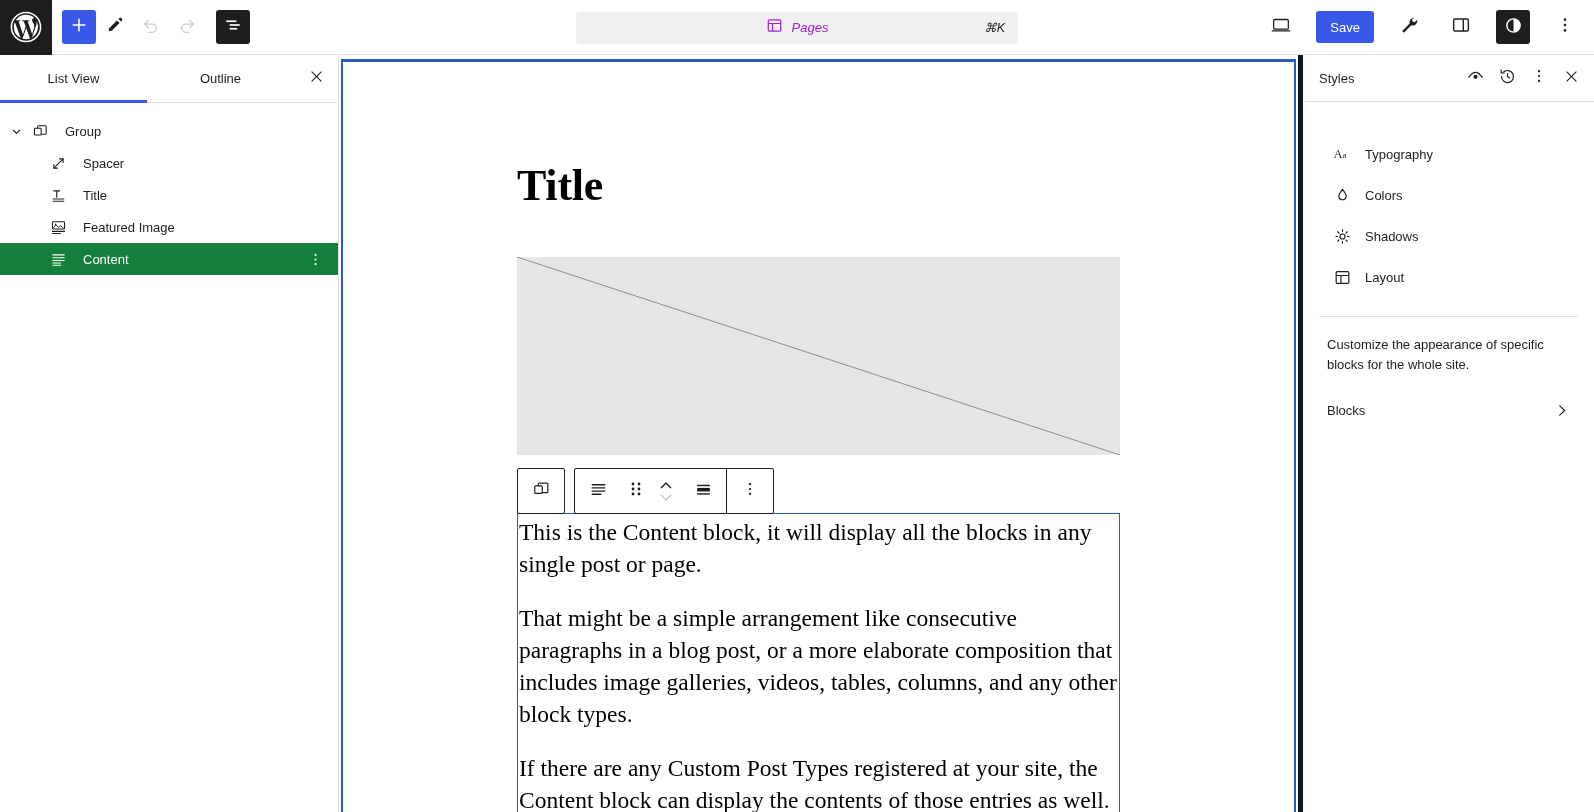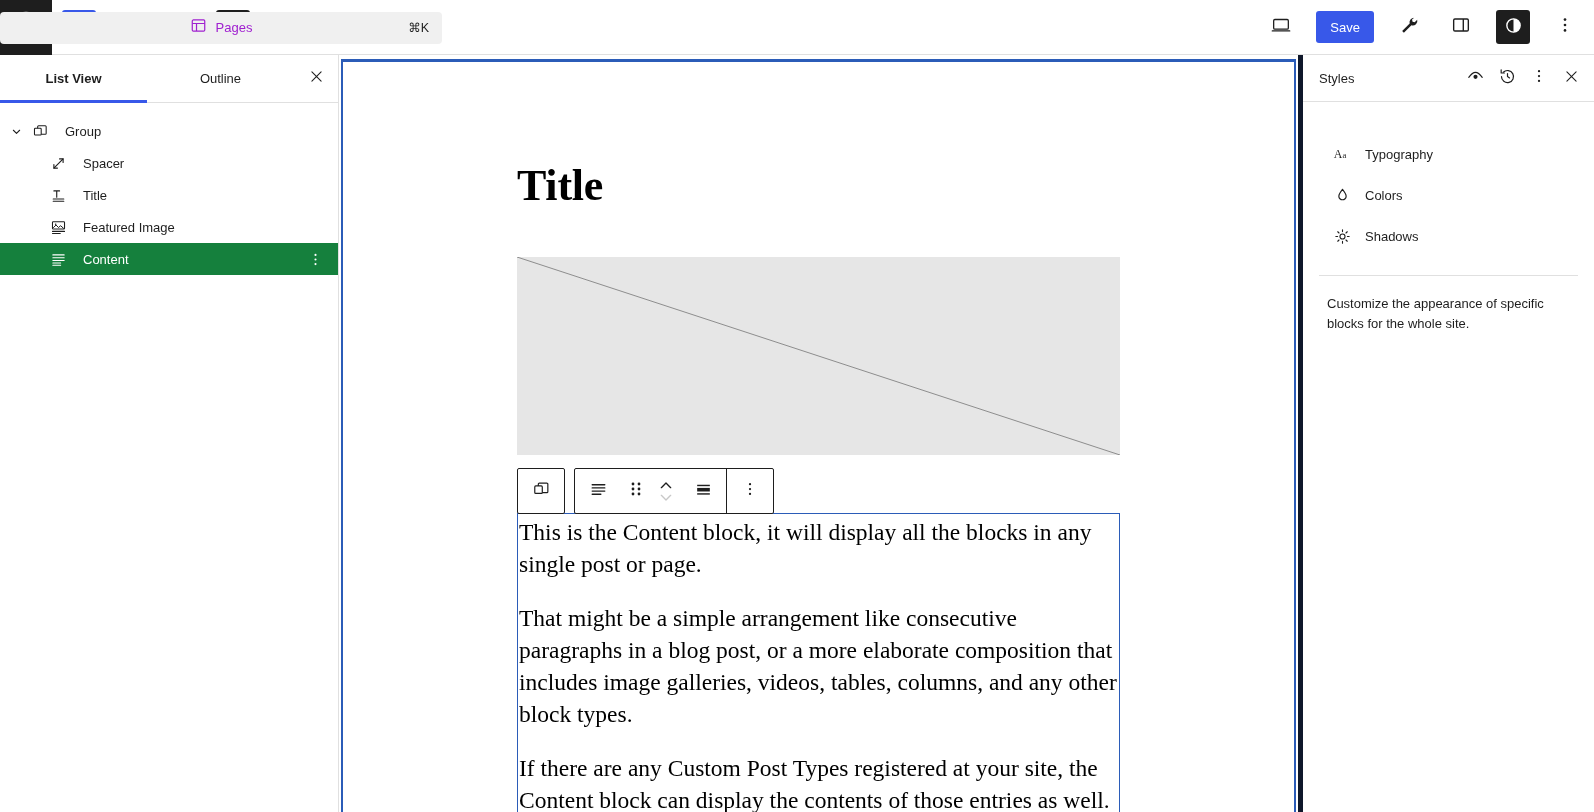--- a/index.html
+++ b/index.html
@@ -24,21 +24,21 @@
   .tb-btn {
     width: 34px; height: 34px; border-radius: 3px; background: transparent;
     display: flex; align-items: center; justify-content: center; cursor: pointer; border: none;
   }
   .tb-btn.primary { background: #3858e9; }
   .tb-btn.dark { background: #1e1e1e; }
   .tb-btn.disabled { opacity: .35; cursor: default; }
 
   .cmdbar-wrap {
     position: absolute; left: 0; right: 0; top: 0; height: 55px;
-    display: flex; align-items: center; pointer-events: none;
+    display: flex; align-items: center; justify-content: center; pointer-events: none; font-style: italic;
   }
   .cmdbar {
     pointer-events: auto;
     width: 442px; height: 32px; background: #f0f0f0; border-radius: 4px;
     display: flex; align-items: center; justify-content: center; position: relative;
     cursor: pointer;
   }
   .cmdbar .inner { display: flex; align-items: center; gap: 9px; }
   .cmdbar .label { font-size: 13px; color: #a020d0; }
   .cmdbar .shortcut {
@@ -61,21 +61,21 @@
   .leftbar {
     width: 339px; min-width: 339px; background: #fff; display: flex; flex-direction: column;
     border-right: 1px solid #e0e0e0;
   }
   .lb-tabs { display: flex; align-items: stretch; height: 48px; position: relative;
              border-bottom: 1px solid #e0e0e0; }
   .lb-tab {
     flex: 1; display: flex; align-items: center; justify-content: center;
     font-size: 13px; color: #1e1e1e; cursor: pointer; position: relative;
   }
-  .lb-tab.active { font-weight: 700; }
+  .lb-tab.active { font-weight: 400; }
   .lb-tab.active::after {
     content: ""; position: absolute; left: 0; right: 0; bottom: -1px; height: 3px; background: #3858e9;
   }
   .lb-close {
     width: 44px; display: flex; align-items: center; justify-content: center; cursor: pointer;
   }
   .tree { padding-top: 12px; }
   .tree-row {
     display: flex; align-items: center; height: 32px; position: relative;
     cursor: pointer; font-size: 13px; color: #1e1e1e;
@@ -524,23 +524,40 @@
           </div>
           <div class="rb-menu-item">
             <span class="mi-icon">
               <svg width="19" height="19" viewBox="0 0 24 24" fill="none" stroke="#1e1e1e" stroke-width="1.4" stroke-linecap="round">
                 <circle cx="12" cy="12" r="3.2"></circle>
                 <path d="M12 3.6v2.2M12 18.2v2.2M3.6 12h2.2M18.2 12h2.2M6 6l1.6 1.6M16.4 16.4L18 18M18 6l-1.6 1.6M7.6 16.4L6 18"></path>
               </svg>
             </span>
             <span class="mi-label">Shadows</span>
           </div>
+          <div class="rb-menu-item">
+            <span class="mi-icon">
+              <svg width="19" height="19" viewBox="0 0 24 24" fill="none">
+                <rect x="4" y="4.5" width="16" height="15" rx="1.4" stroke="#1e1e1e" stroke-width="1.5"></rect>
+                <path d="M4 9.5h16M10 9.5v10" stroke="#1e1e1e" stroke-width="1.5"></path>
+              </svg>
+            </span>
+            <span class="mi-label">Layout</span>
+          </div>
         </div>
 
         <div class="rb-sep"></div>
 
         <div class="rb-desc">Customize the appearance of specific blocks for the whole site.</div>
 
+        <div class="rb-blocks-row">
+          <span>Blocks</span>
+          <span class="chev">
+            <svg width="17" height="17" viewBox="0 0 24 24" fill="none">
+                <path d="M9.5 5.5l7 6.5-7 6.5" stroke="#1e1e1e" stroke-width="1.6" stroke-linecap="round" stroke-linejoin="round"></path>
+              </svg>
+          </span>
+        </div>
       </div>
     </div>
 
   </div>
 </div>
 
 </body></html>

